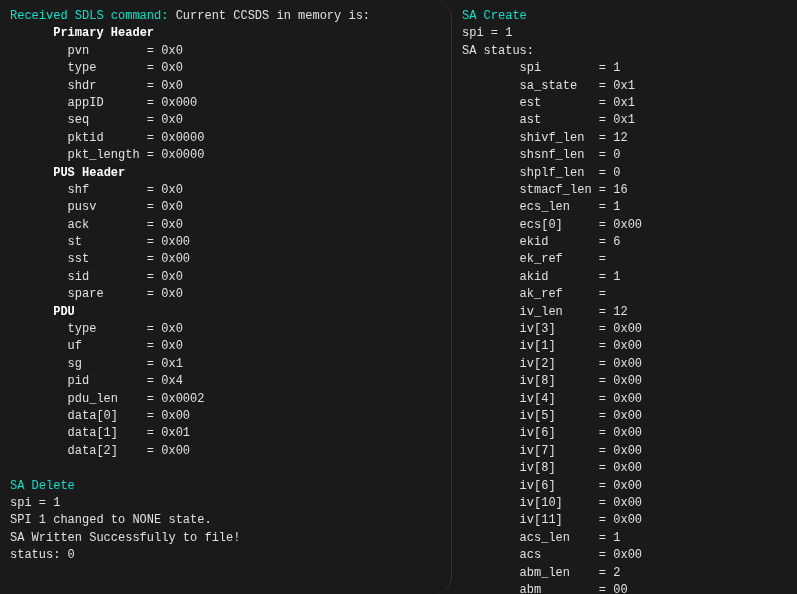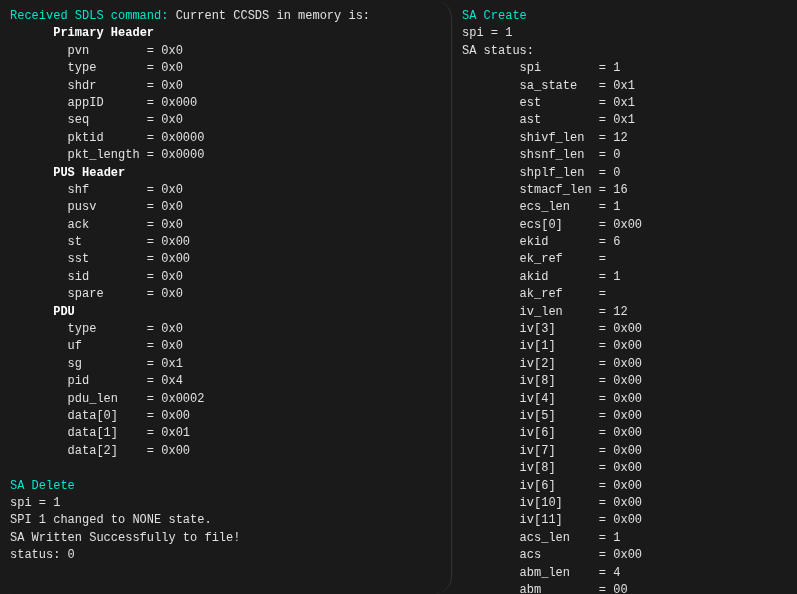--- a/index.html
+++ b/index.html
@@ -120,21 +120,21 @@
         <span class="value">iv[4]      = 0x00</span>
         <span class="value">iv[5]      = 0x00</span>
         <span class="value">iv[6]      = 0x00</span>
         <span class="value">iv[7]      = 0x00</span>
         <span class="value">iv[8]      = 0x00</span>
         <span class="value">iv[6]      = 0x00</span>
         <span class="value">iv[10]     = 0x00</span>
         <span class="value">iv[11]     = 0x00</span>
         <span class="value">acs_len    = 1</span>
         <span class="value">acs        = 0x00</span>
-        <span class="value">abm_len    = 4</span>
+        <span class="value">abm_len    = 2</span>
         <span class="value">abm        = 00</span>
         
         
         
         
 
 </pre>
 </div>
 
 </body></html>

